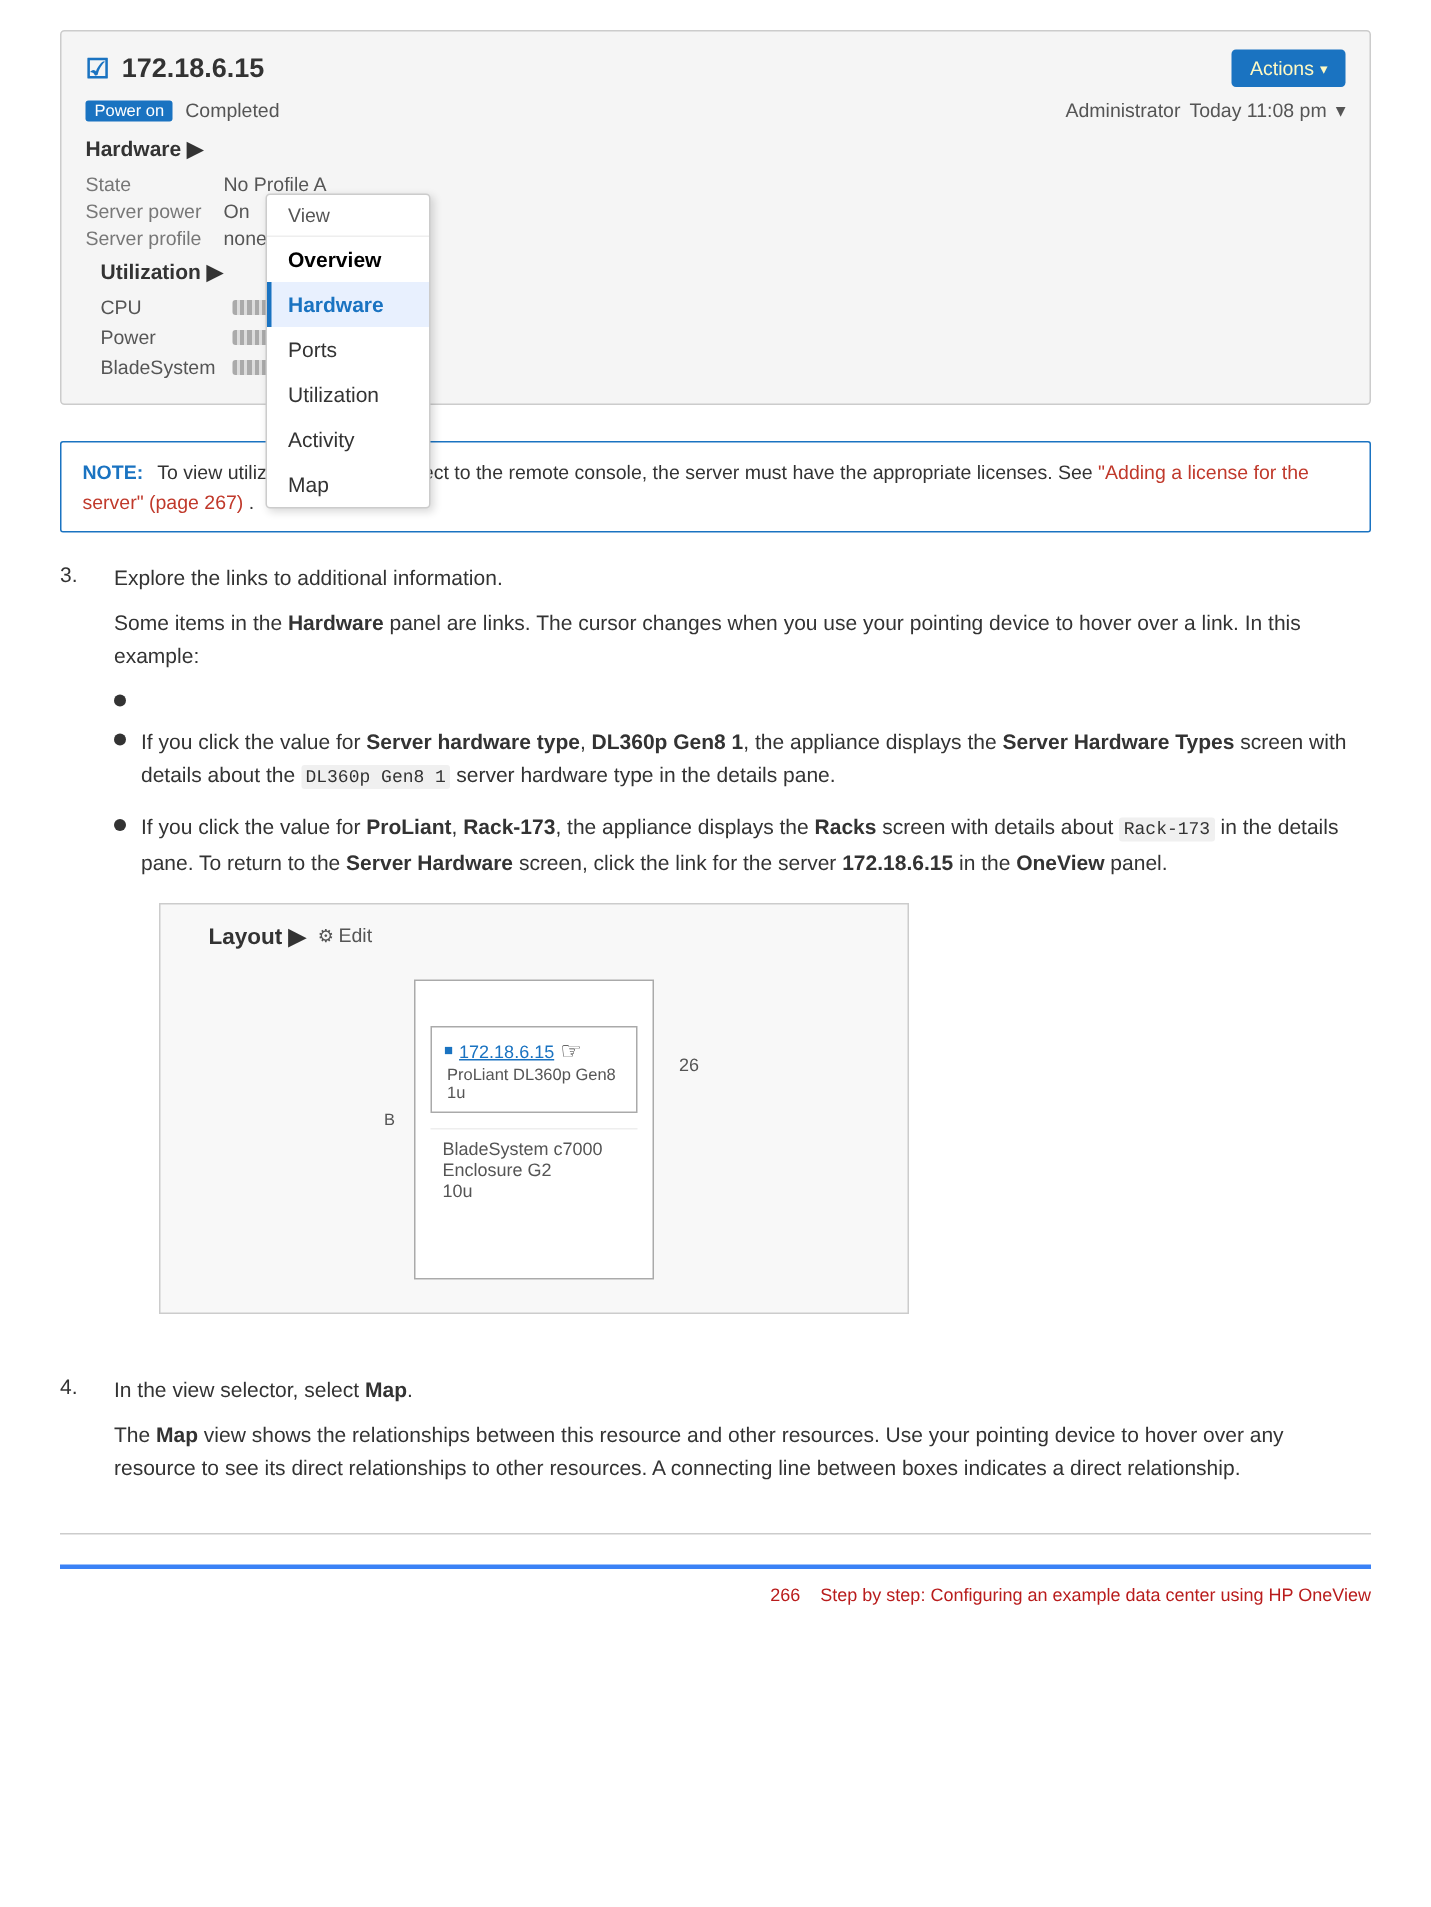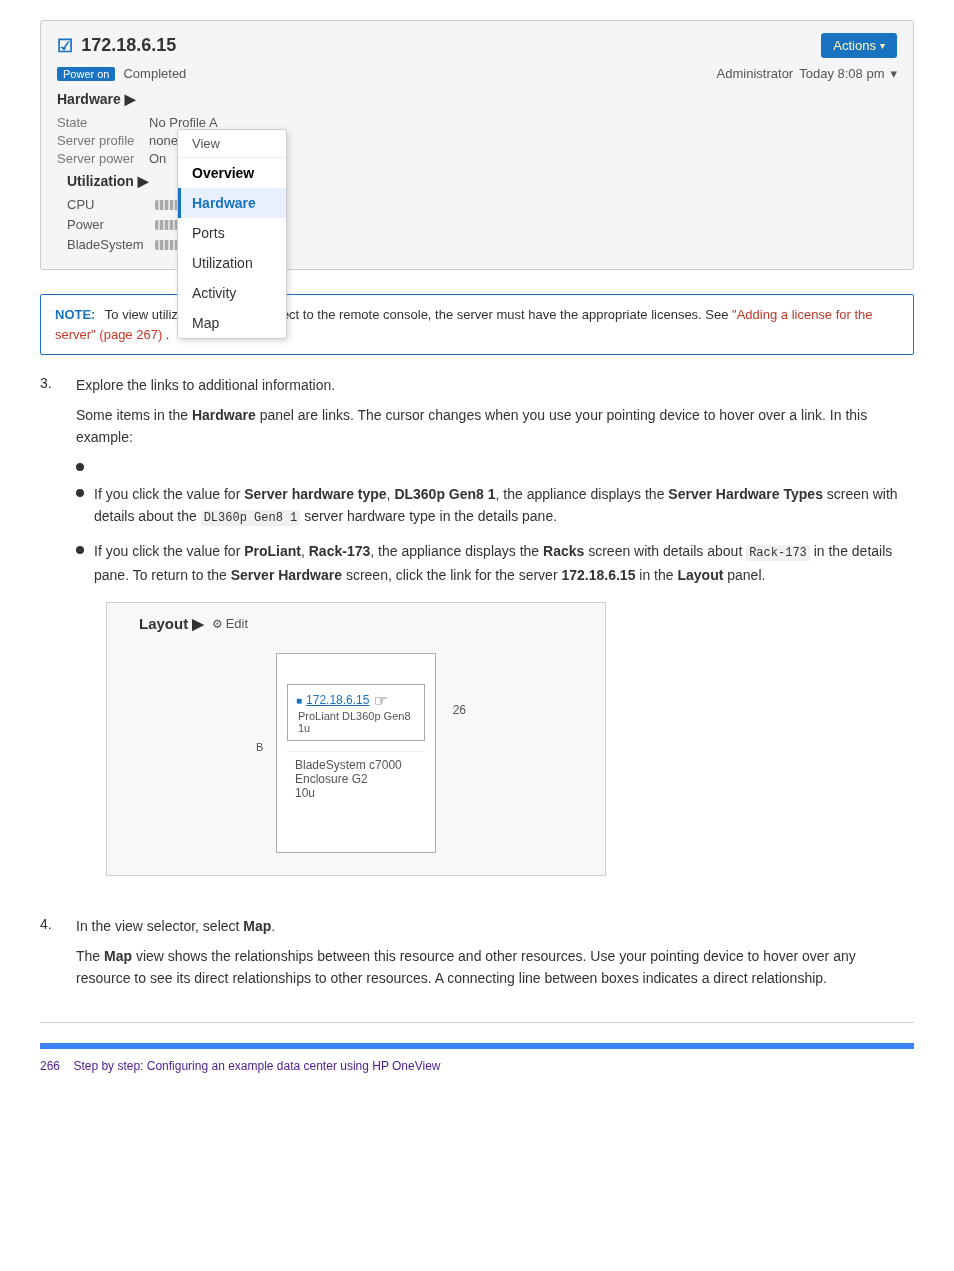--- a/index.html
+++ b/index.html
@@ -395,24 +395,25 @@
     }
 
     .cursor-hand {
       display: inline-block;
       font-size: 16px;
     }
 
     
     .page-footer {
       font-size: 12px;
-      color: #4c1d95;
-      border-top: 6px solid #3b82f6;
+      color: #b91c1c;
+      border-top: 3px solid #3b82f6;
       padding-top: 10px;
       margin-top: 20px;
+      text-align: right;
     }
 
     .divider-line {
       border: none;
       border-top: 1px solid #ccc;
       margin: 20px 0;
     }
   </style>
 </head>
 <body>
@@ -427,40 +428,40 @@
       <span>Actions</span>
       <span class="chevron">▾</span>
     </button>
   </div>
 
   <div class="ui-subheader">
     <span class="power-on-badge">Power on</span>
     <span>Completed</span>
     <span class="ui-subheader-right">
       <span>Administrator</span>
-      <span>Today 8:08 pm</span>
+      <span>Today 11:08 pm</span>
       <span>▾</span>
     </span>
   </div>
 
   <div class="ui-body">
 
     <div class="left-panel">
       <div class="section-title">Hardware ▶</div>
       <div class="info-row">
         <span class="info-label">State</span>
         <span>No Profile A</span>
       </div>
       <div class="info-row">
+        <span class="info-label">Server power</span>
+        <span>On</span>
+      </div>
+      <div class="info-row">
         <span class="info-label">Server profile</span>
         <span>none</span>
-      </div>
-      <div class="info-row">
-        <span class="info-label">Server power</span>
-        <span>On</span>
       </div>
     </div>
 
     <div class="dropdown-overlay">
       <div class="dropdown-header">View</div>
       <div class="dropdown-item active">Overview</div>
       <div class="dropdown-item selected">Hardware</div>
       <div class="dropdown-item">Ports</div>
       <div class="dropdown-item">Utilization</div>
       <div class="dropdown-item">Activity</div>
@@ -506,21 +507,21 @@
         </li>
         <li>
           <span class="bullet-dot"></span>
           <span>
             If you click the value for <b>Server hardware type</b>, <b>DL360p Gen8 1</b>, the appliance displays the <b>Server Hardware Types</b> screen with details about the <code>DL360p Gen8 1</code> server hardware type in the details pane.
           </span>
         </li>
         <li>
           <span class="bullet-dot"></span>
           <span>
-            If you click the value for <b>ProLiant</b>, <b>Rack-173</b>, the appliance displays the <b>Racks</b> screen with details about <code>Rack-173</code> in the details pane. To return to the <b>Server Hardware</b> screen, click the link for the server <b>172.18.6.15</b> in the <b>Layout</b> panel.
+            If you click the value for <b>ProLiant</b>, <b>Rack-173</b>, the appliance displays the <b>Racks</b> screen with details about <code>Rack-173</code> in the details pane. To return to the <b>Server Hardware</b> screen, click the link for the server <b>172.18.6.15</b> in the <b>OneView</b> panel.
           </span>
         </li>
       </ul>
 
       <div class="layout-screenshot">
         <div class="layout-header">
           <span class="layout-title">Layout ▶</span>
           <span class="layout-edit">
             <span class="gear-icon">⚙</span>
             <span>Edit</span>

